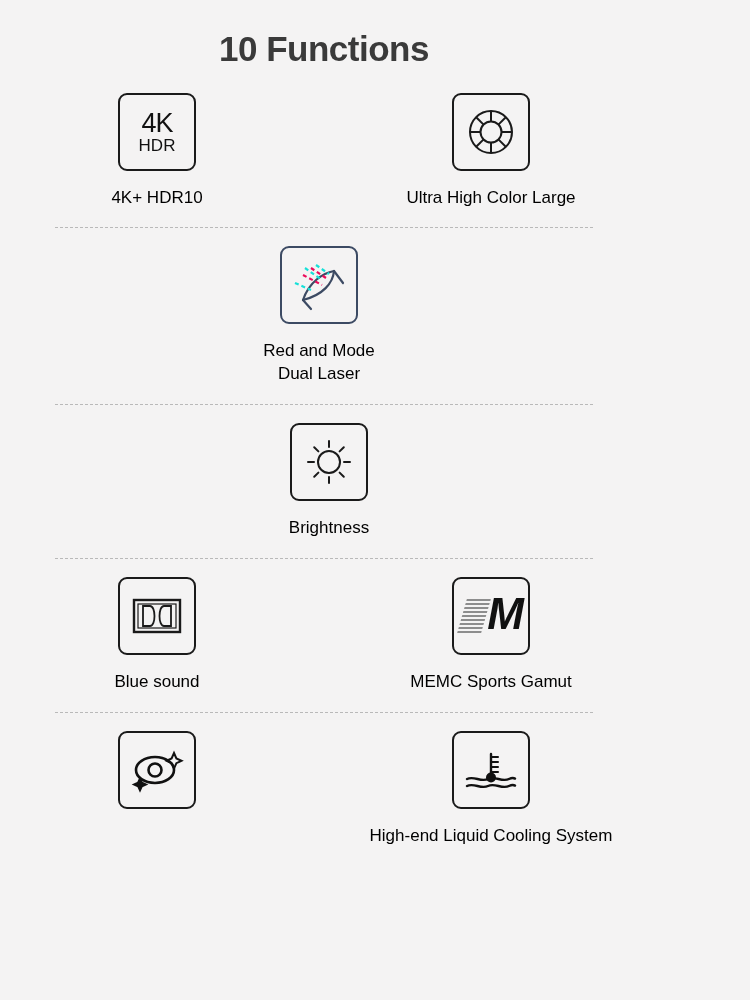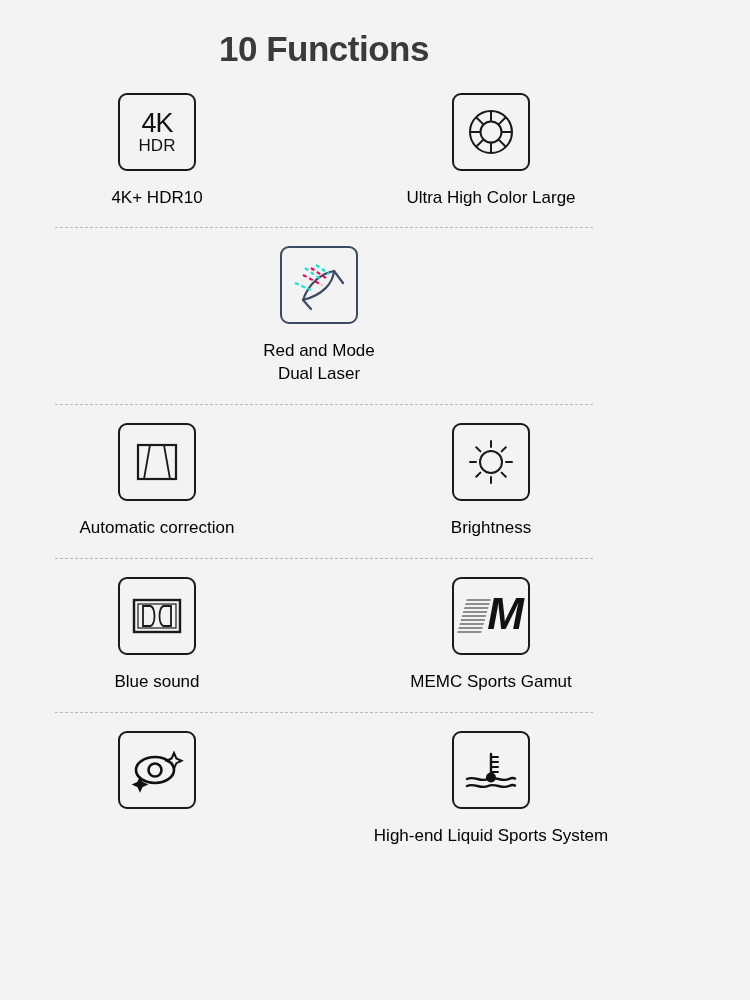--- a/index.html
+++ b/index.html
@@ -203,31 +203,20 @@
           <span>Dual Laser</span>
         </div>
       </div>
     </div>
 
     <div class="row-spacer"></div>
     <div class="divider"></div>
     <div class="row-spacer"></div>
 
     <div class="row">
-      <div class="cell cell-left">
-        <div class="icon-box">
-          <svg width="48" height="44" viewBox="0 0 48 44">
-            <rect x="5" y="5" width="38" height="34" fill="none" stroke="#1a1a1a" stroke-width="2.2"></rect>
-            <path d="M11 39 L17 5 L31 5 L37 39" fill="none" stroke="#1a1a1a" stroke-width="1.8"></path>
-          </svg>
-        </div>
-        <div class="label">
-          <span>Automatic correction</span>
-        </div>
-      </div>
       <div class="cell cell-right">
         <div class="icon-box">
           <svg width="50" height="50" viewBox="0 0 50 50">
             <circle cx="25" cy="25" r="11" fill="none" stroke="#1a1a1a" stroke-width="2"></circle>
             <g stroke="#1a1a1a" stroke-width="2" stroke-linecap="round">
               <line x1="25" y1="4" x2="25" y2="10"></line>
               <line x1="25" y1="40" x2="25" y2="46"></line>
               <line x1="4" y1="25" x2="10" y2="25"></line>
               <line x1="40" y1="25" x2="46" y2="25"></line>
               <line x1="10.2" y1="10.2" x2="14.4" y2="14.4"></line>
@@ -298,19 +287,19 @@
               <line x1="29" y1="16" x2="36" y2="16"></line>
               <line x1="29" y1="21" x2="36" y2="21"></line>
               <line x1="29" y1="26" x2="36" y2="26"></line>
             </g>
             <circle cx="29" cy="31.5" r="5" fill="#111"></circle>
             <path d="M5 33 C12 29.5, 19 36.5, 26 33 C33 29.5, 40 36.5, 47 33 C50 31.6, 52 32, 53 32.6" fill="none" stroke="#111" stroke-width="2.4" stroke-linecap="round"></path>
             <path d="M5 40 C12 36.5, 19 43.5, 26 40 C33 36.5, 40 43.5, 47 40 C50 38.6, 52 39, 53 39.6" fill="none" stroke="#111" stroke-width="2.4" stroke-linecap="round"></path>
           </svg>
         </div>
         <div class="label">
-          <span>High-end Liquid Sports System</span>
+          <span>High-end Liquid Cooling System</span>
         </div>
       </div>
     </div>
 
   </div>
 </div>
 
 </body></html>

